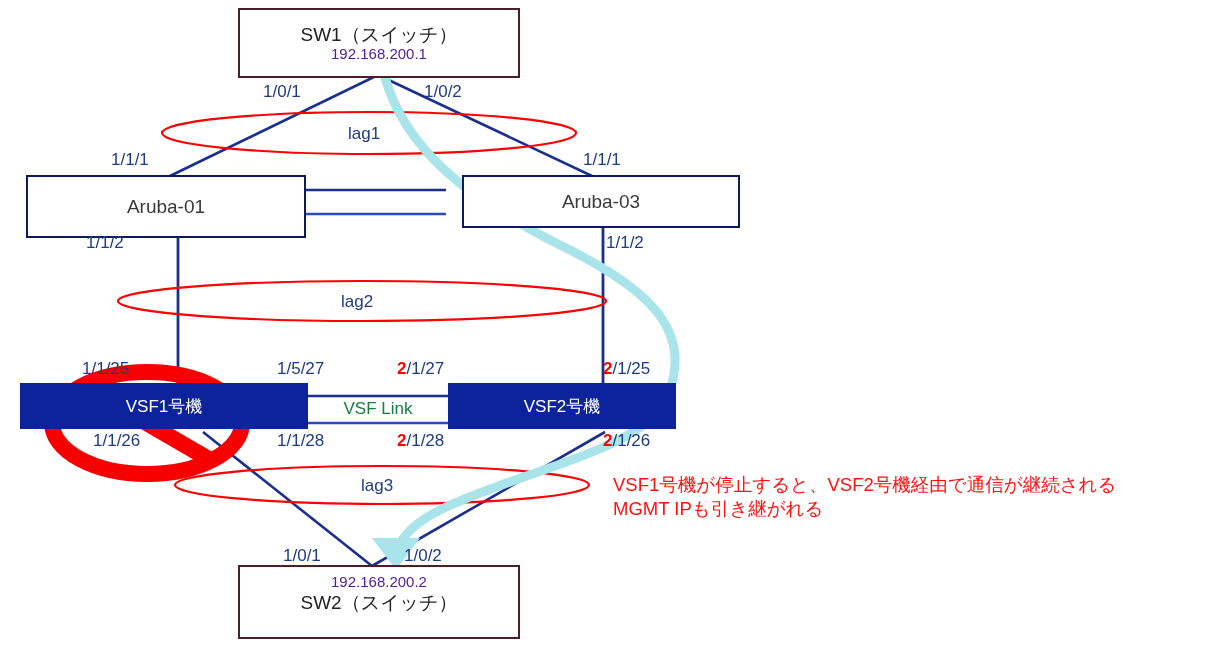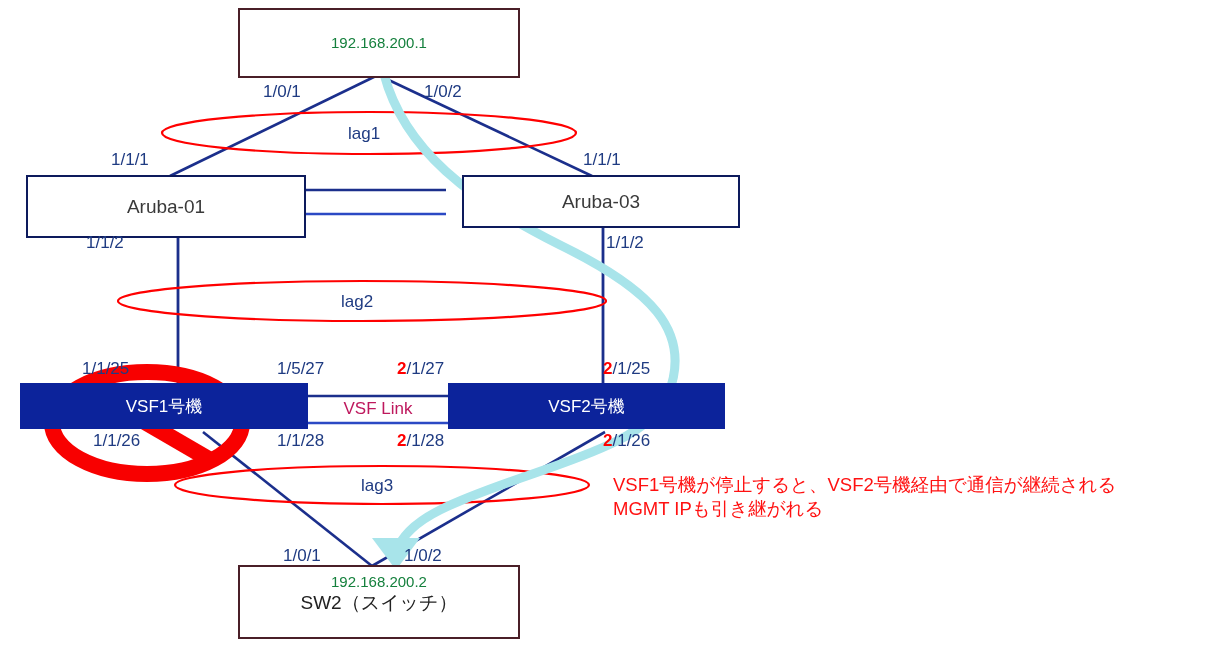--- a/index.html
+++ b/index.html
@@ -28,21 +28,21 @@
     align-items: center;
     justify-content: center;
   }
   .sw-box {
     border: 2px solid #4a1f28;
     background: #ffffff;
     flex-direction: column;
   }
   .sw-ip {
     font-size: 15px;
-    color: #15803d;
+    color: #4c1d95;
     line-height: 1.05;
   }
   .sw-name {
     font-size: 19px;
     color: #222222;
     line-height: 1.15;
   }
   .aruba-box {
     border: 2px solid #0d1a5c;
     background: #ffffff;
@@ -54,21 +54,21 @@
     background: #0c239b;
     color: #ffffff;
     font-size: 17px;
     display: flex;
     align-items: center;
     justify-content: center;
     box-sizing: border-box;
   }
   .vsf-link-label {
     position: absolute;
-    color: #be185d;
+    color: #15803d;
     font-size: 17px;
     text-align: center;
     white-space: nowrap;
   }
   .port {
     position: absolute;
     font-size: 17px;
     color: #1f3b82;
     white-space: nowrap;
     line-height: 1;
@@ -137,34 +137,35 @@
 
       <g>
         <ellipse cx="147" cy="423" rx="95" ry="51" fill="none" stroke="#f80000" stroke-width="16"></ellipse>
         <line x1="83" y1="386" x2="212" y2="461" stroke="#f80000" stroke-width="16" stroke-linecap="butt"></line>
       </g>
 
     </g>
   </svg>
 
   <div class="node-box sw-box" style="left:238px; top:8px; width:282px; height:70px;">
+    <div class="sw-name">SW1（スイッチ）</div>
     <div class="sw-ip">192.168.200.1</div>
   </div>
 
   <div class="node-box aruba-box" style="left:26px; top:175px; width:280px; height:63px;">
     <span>Aruba-01</span>
   </div>
   <div class="node-box aruba-box" style="left:446px; top:175px; width:278px; height:53px;margin-left:16px;">
     <span>Aruba-03</span>
   </div>
 
   <div class="vsf-bar" style="left:20px; top:383px; width:288px; height:46px;">
     <span>VSF1号機</span>
   </div>
-  <div class="vsf-bar" style="left:448px; top:383px; width:277px; height:46px;">
+  <div class="vsf-bar" style="left:448px; top:383px; width:228px; height:46px;">
     <span>VSF2号機</span>
   </div>
   <div class="vsf-link-label" style="left:308px; top:399px; width:140px;">VSF Link</div>
 
   <div class="lag-label" style="left:348px; top:125px;">lag1</div>
   <div class="lag-label" style="left:341px; top:293px;">lag2</div>
   <div class="lag-label" style="left:361px; top:477px;">lag3</div>
 
   <div class="port" style="left:263px; top:83px;">1/0/1</div>
   <div class="port" style="left:424px; top:83px;">1/0/2</div>

